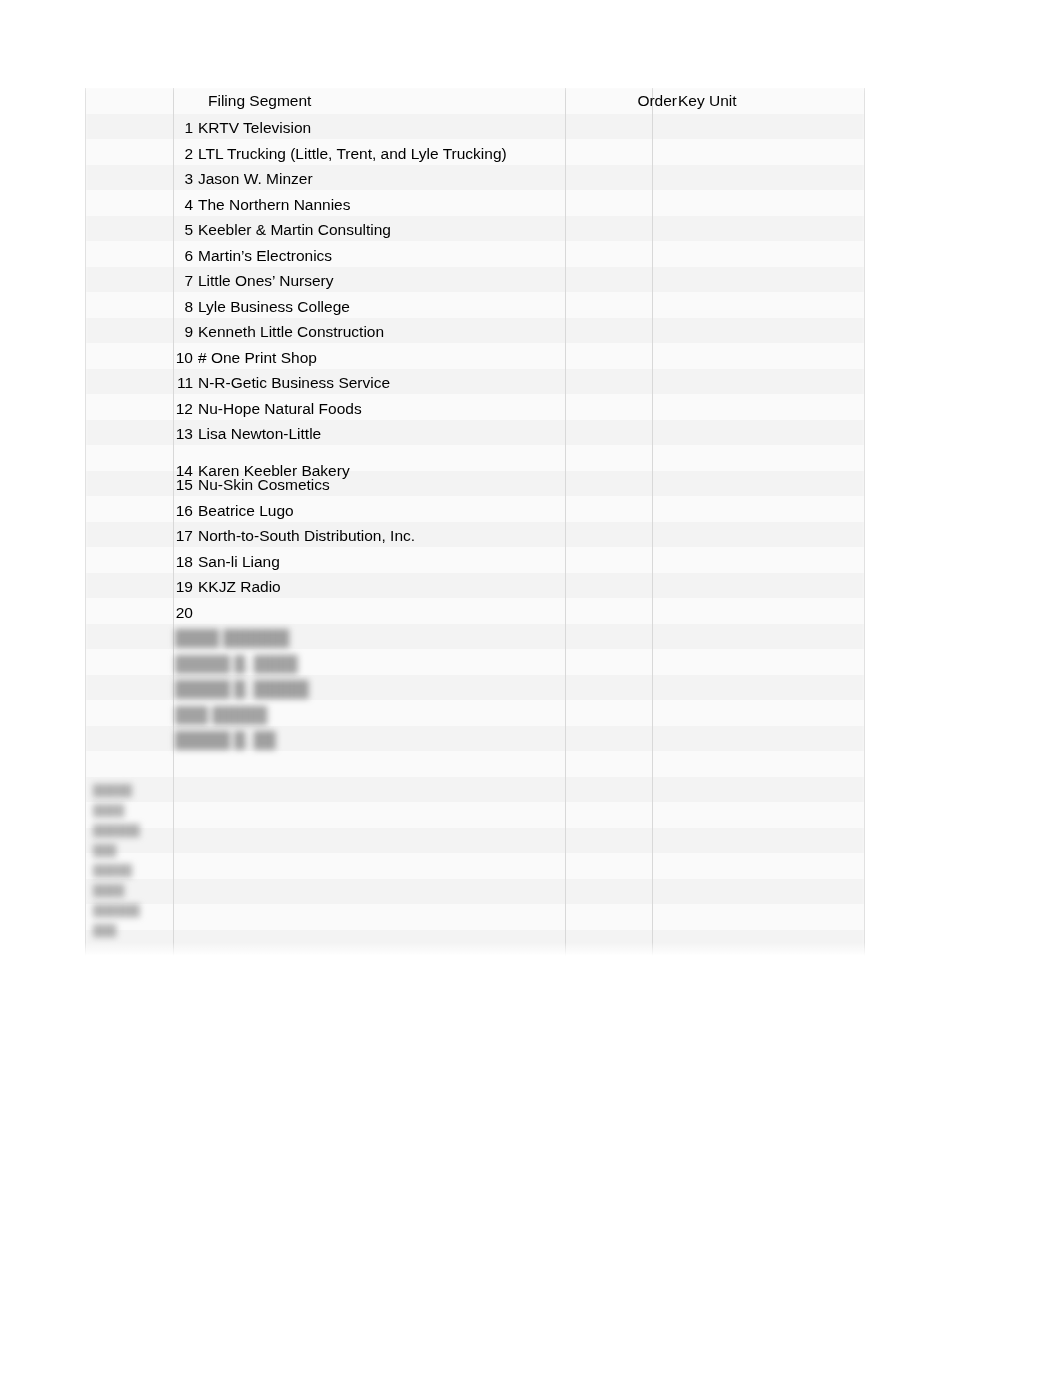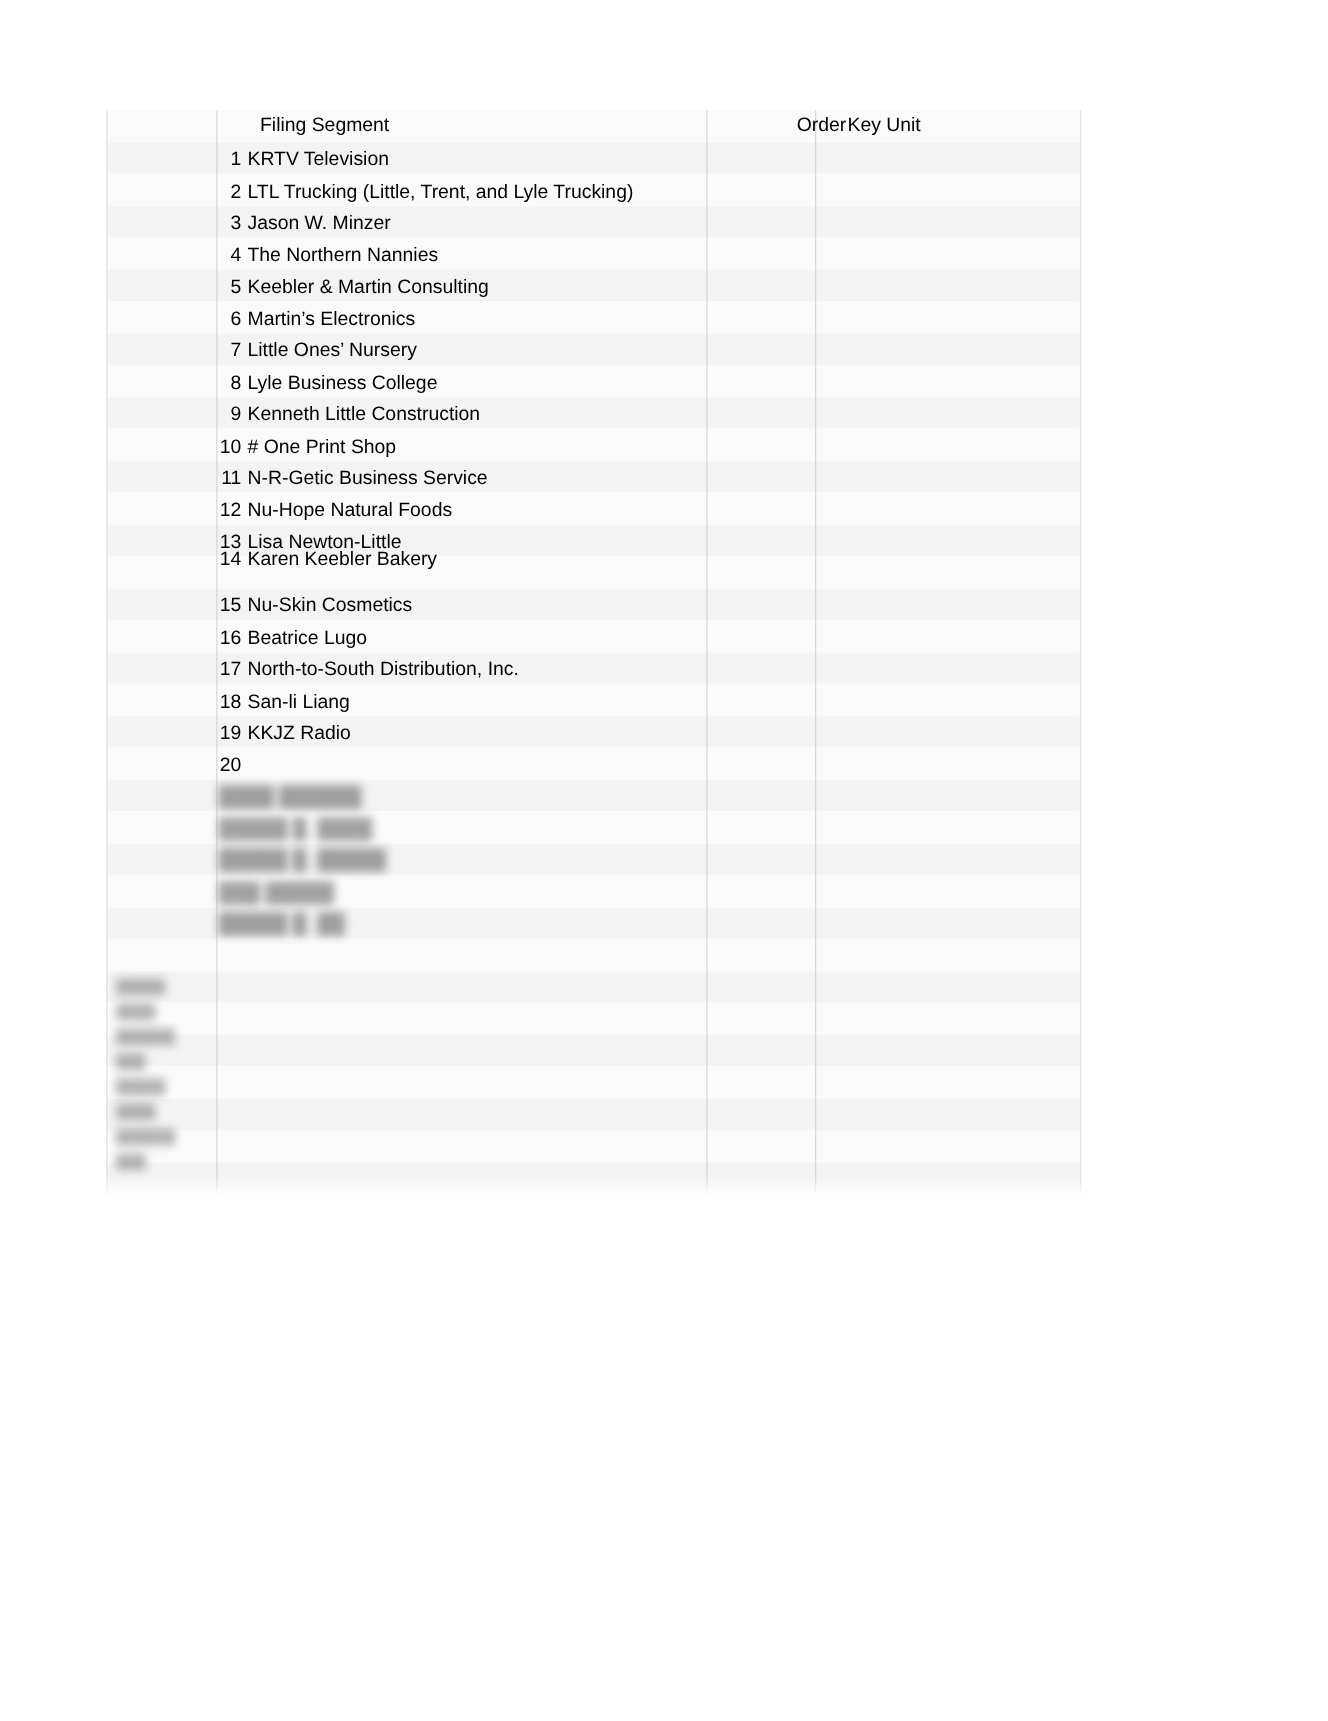--- a/index.html
+++ b/index.html
@@ -292,21 +292,21 @@
             <span class="c-seg">Nu-Hope Natural Foods</span>
             <span class="c-order"></span>
             <span class="c-key"></span>
           </div>
           <div class="row" style="top:333px;">
             <span class="c-num">13</span>
             <span class="c-seg">Lisa Newton-Little</span>
             <span class="c-order"></span>
             <span class="c-key"></span>
           </div>
-          <div class="row" style="top:347px;">
+          <div class="row" style="top:370px;">
             <span class="c-num">14</span>
             <span class="c-seg">Karen Keebler Bakery</span>
             <span class="c-order"></span>
             <span class="c-key"></span>
           </div>
           <div class="row" style="top:384px;">
             <span class="c-num">15</span>
             <span class="c-seg">Nu-Skin Cosmetics</span>
             <span class="c-order"></span>
             <span class="c-key"></span>

